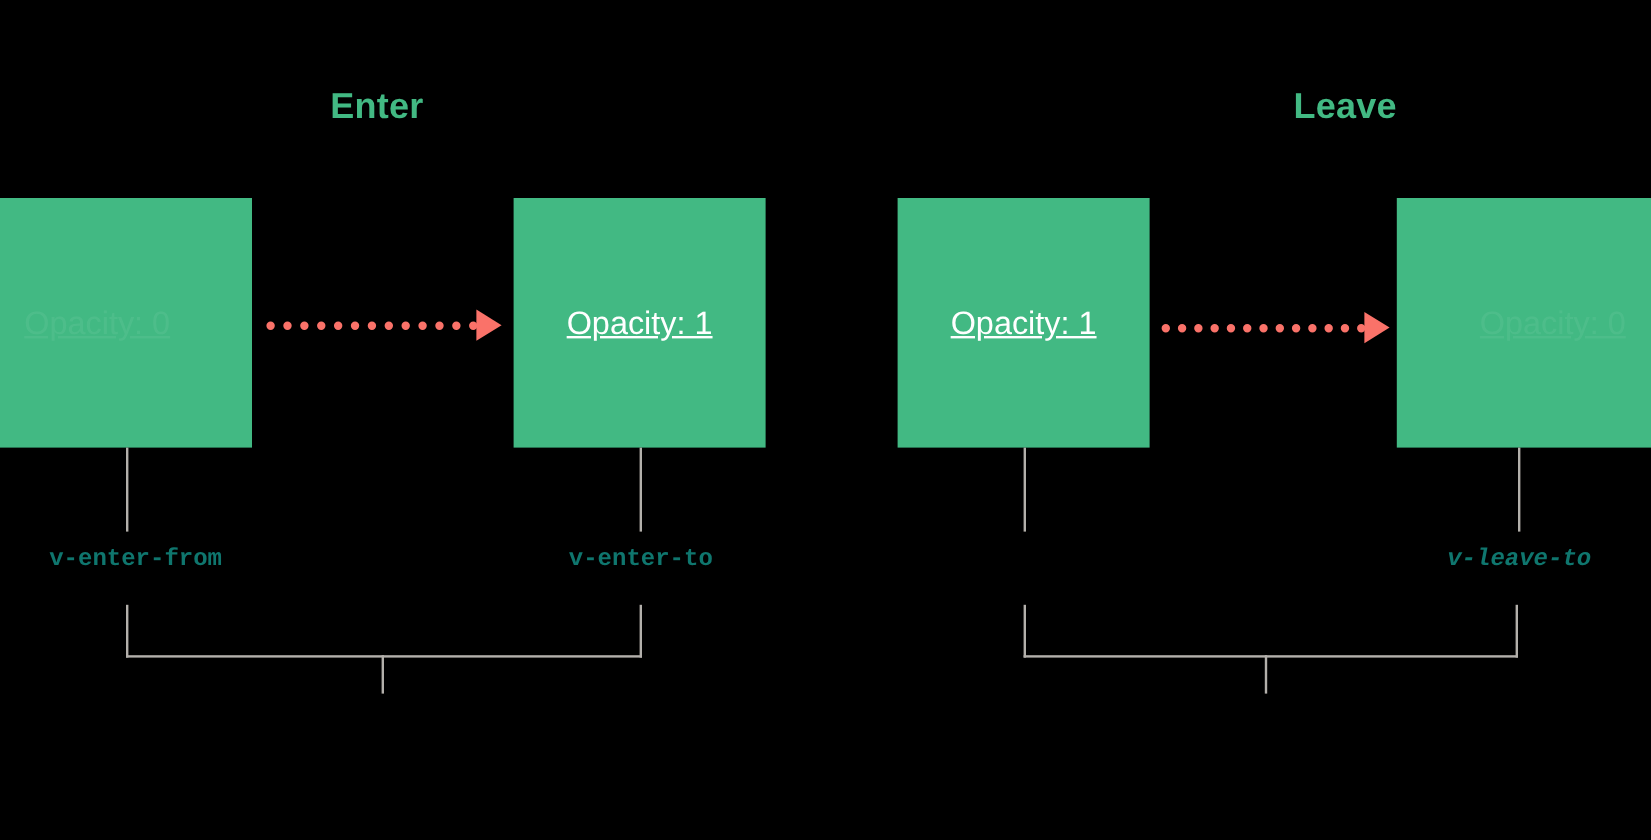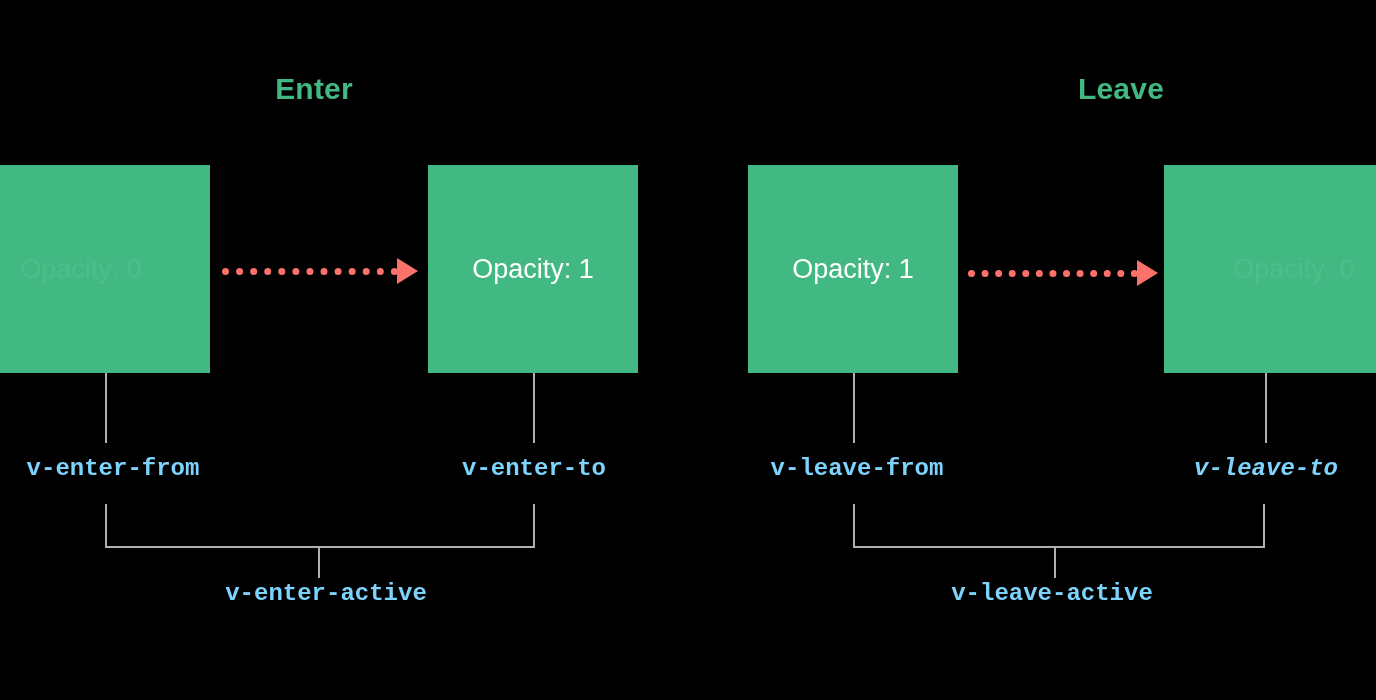--- a/index.html
+++ b/index.html
@@ -38,20 +38,21 @@
     display: flex;
     align-items: center;
     justify-content: center;
   }
   .state-box-label {
     font-family: "Liberation Sans", sans-serif;
     font-size: 27px;
     color: #ffffff;
     white-space: nowrap;
     line-height: 1;
+    text-decoration: underline;
   }
   .state-box.faded .state-box-label {
     opacity: 0.06;
   }
 
   
   .arrow {
     position: absolute;
     height: 20px;
     display: flex;
@@ -76,23 +77,23 @@
   .leader {
     position: absolute;
     width: 2px;
     background: #b3b0ab;
   }
 
   
   .class-label {
     position: absolute;
     font-family: "Liberation Mono", monospace;
-    font-size: 24px;
+    font-size: 20px;
     font-weight: bold;
-    color: #7dd3fc;
+    color: #0f766e;
     white-space: nowrap;
     line-height: 1;
   }
   .class-label.center { transform: translateX(-50%); }
 
   
   .bracket {
     position: absolute;
     border-left: 2px solid #b3b0ab;
     border-right: 2px solid #b3b0ab;
@@ -121,40 +122,37 @@
   </div>
 
   <div class="leader" style="left:105px; top:373px; height:70px;"></div>
   <div class="leader" style="left:533px; top:373px; height:70px;"></div>
 
   <div class="class-label center" style="left:113px; top:457px;">v-enter-from</div>
   <div class="class-label center" style="left:534px; top:457px;text-align:right;">v-enter-to</div>
 
   <div class="bracket" style="left:105px; top:504px; width:430px; height:44px;"></div>
   <div class="leader" style="left:318px; top:546px; height:32px;"></div>
-  <div class="class-label center" style="left:326px; top:582px;">v-enter-active</div>
 
   <div class="section-title" style="left:1121px; top:72px;">Leave</div>
 
   <div class="state-box" style="left:748px; top:165px; width:210px; height:208px;">
     <span class="state-box-label">Opacity: 1</span>
   </div>
 
   <div class="arrow" style="left:968px; top:263px; width:190px;">
     <div class="arrow-line"></div>
     <div class="arrow-head"></div>
   </div>
 
   <div class="state-box faded" style="left:1164px; top:165px; width:260px; height:208px;">
     <span class="state-box-label">Opacity: 0</span>
   </div>
 
   <div class="leader" style="left:853px; top:373px; height:70px;"></div>
   <div class="leader" style="left:1265px; top:373px; height:70px;"></div>
 
-  <div class="class-label center" style="left:857px; top:457px;">v-leave-from</div>
   <div class="class-label center" style="left:1266px; top:457px;font-style:italic;">v-leave-to</div>
 
   <div class="bracket" style="left:853px; top:504px; width:412px; height:44px;"></div>
   <div class="leader" style="left:1054px; top:546px; height:32px;"></div>
-  <div class="class-label center" style="left:1052px; top:582px;">v-leave-active</div>
 
 </div>
 
 </body></html>

